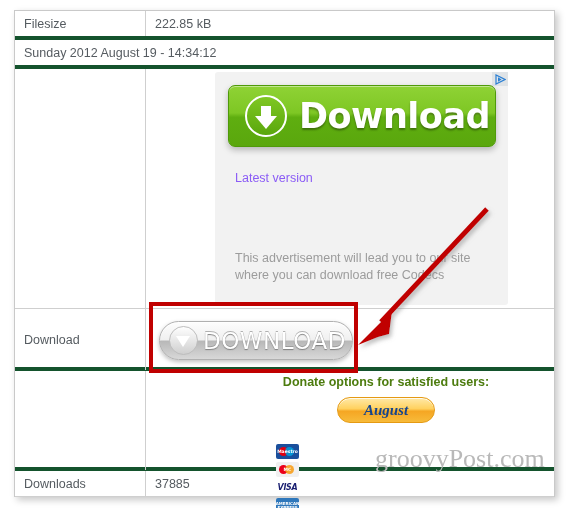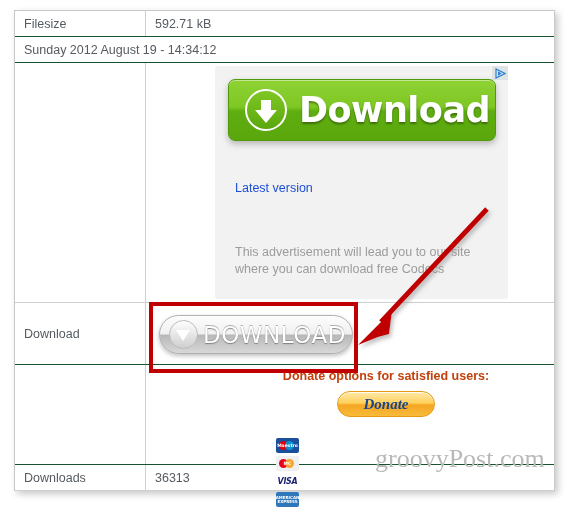--- a/index.html
+++ b/index.html
@@ -21,21 +21,21 @@
     left: 14px; top: 10px;
     width: 541px;
     background: #ffffff;
     border: 1px solid #c9c9c9;
     border-bottom: none;
     box-shadow: 3px 3px 7px rgba(0,0,0,0.22);
     box-sizing: border-box;
   }
   .row {
     display: flex;
-    border-bottom: 1px solid #14532d;
+    border-bottom: 4px solid #14532d;
     box-sizing: border-box;
   }
   .cell-label {
     width: 131px;
     flex: 0 0 131px;
     padding: 6px 0 6px 9px;
     font-size: 12.5px;
     color: #555b60;
     border-right: 1px solid #cfcfcf;
     box-sizing: border-box;
@@ -110,23 +110,23 @@
     font-size: 35px;
     font-weight: bold;
     color: #ffffff;
     letter-spacing: -0.5px;
     text-shadow: 0 2px 2px rgba(0,0,0,0.35);
     font-family: "DejaVu Sans", sans-serif;
   }
 
   .ad-lines {
     position: absolute;
-    left: 20px; top: 111px;
-    font-size: 12.5px;
-    color: #1d4ed8;
+    left: 20px; top: 95px;
+    font-size: 12.5px;
+    color: #8b5cf6;
     line-height: 22px;
   }
   .ad-disclaimer {
     position: absolute;
     left: 20px; top: 178px;
     width: 255px;
     font-size: 12.5px;
     color: #9c9c9c;
     line-height: 17px;
   }
@@ -176,21 +176,21 @@
   .row-donate .cell-label { height: 99px; }
   .donate-area {
     position: absolute;
     left: 130px; top: 4px;
     width: 220px;
     text-align: center;
   }
   .donate-title {
     font-size: 12.5px;
     font-weight: bold;
-    color: #c2410c;
+    color: #4d7c0f;
     line-height: 15px;
     text-align: center;
   }
   .donate-btn {
     margin: 7px auto 0 auto;
     width: 98px; height: 26px;
     border-radius: 14px;
     background: linear-gradient(to bottom, #ffe9a8 0%, #ffd15e 45%, #f5a623 55%, #f7bb3a 100%);
     border: 1px solid #e59a13;
     box-shadow: inset 0 1px 0 rgba(255,255,255,0.8);
@@ -267,21 +267,21 @@
 </style>
 </head>
 <body>
 
 <div id="root">
 
   <div class="table-wrap">
 
     <div class="row row-filesize">
       <div class="cell-label">Filesize</div>
-      <div class="cell-value">592.71 kB</div>
+      <div class="cell-value">222.85 kB</div>
     </div>
 
     <div class="row row-date">
       <div class="cell-value">Sunday 2012 August 19 - 14:34:12</div>
     </div>
 
     <div class="row row-ad">
       <div class="cell-label" style="height:239px;"></div>
       <div class="ad-box">
 
@@ -314,21 +314,21 @@
         </div>
       </div>
     </div>
 
     <div class="row row-donate">
       <div class="cell-label"></div>
       <div class="cell-value" style="position:relative;padding:0;">
         <div class="donate-area">
           <div class="donate-title">Donate options for satisfied users:</div>
           <div class="donate-btn">
-            <span>Donate</span>
+            <span>August</span>
           </div>
           <div class="cards">
             <div class="card card-maestro">
                 <i>Maestro</i>
               </div>
             <div class="card card-mc">
                 <i>MC</i>
               </div>
             <div class="card card-visa">VISA</div>
             <div class="card card-amex">AMERICAN<br>EXPRESS</div>
@@ -336,21 +336,21 @@
                 <i>DISC<span style="color:#f68121">VER</span></i>
               </div>
             <div class="card card-bank">BANK</div>
           </div>
         </div>
       </div>
     </div>
 
     <div class="row row-downloads">
       <div class="cell-label">Downloads</div>
-      <div class="cell-value">36313</div>
+      <div class="cell-value">37885</div>
     </div>
 
   </div>
 
   <div class="redbox"></div>
 
   <svg class="arrow-svg" viewBox="0 0 580 508">
     <defs>
       <filter id="arrShadow" x="-30%" y="-30%" width="170%" height="170%">
         <feDropShadow dx="2" dy="3" stdDeviation="2" flood-color="#888" flood-opacity="0.55"></feDropShadow>

